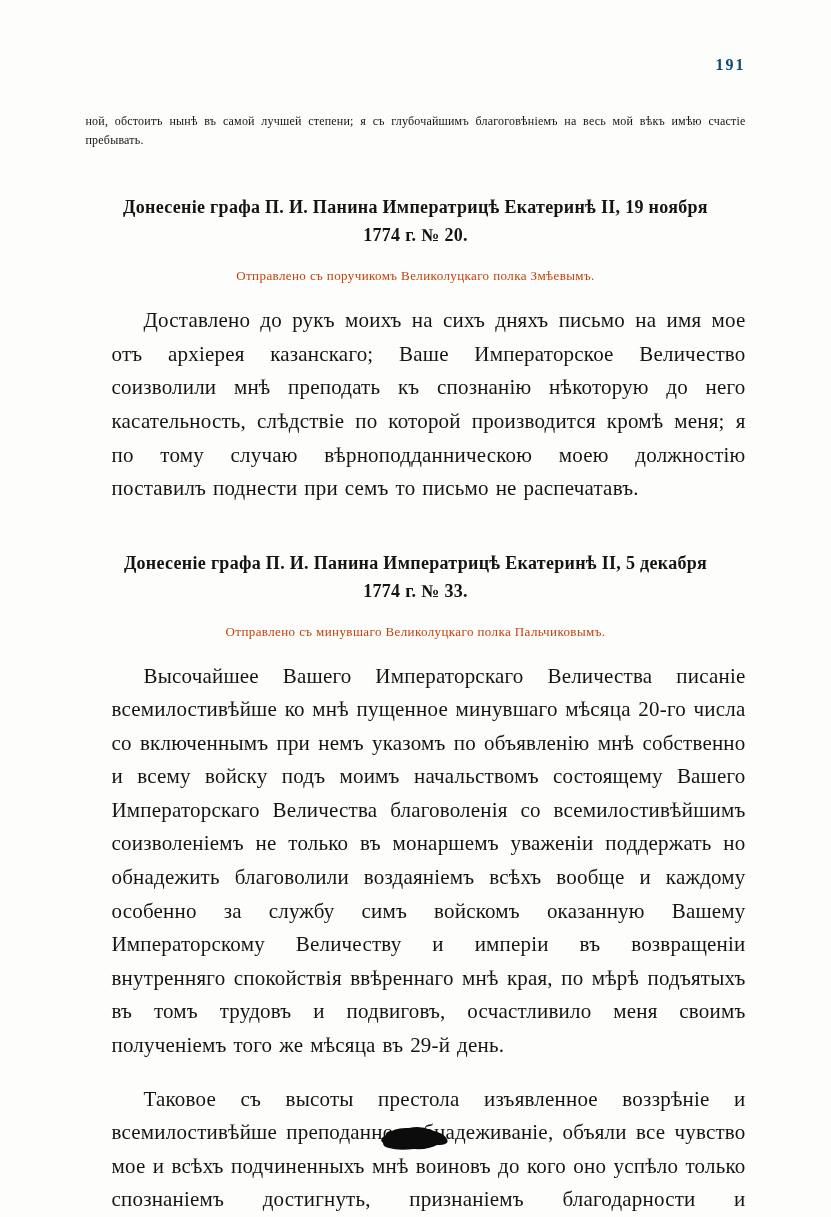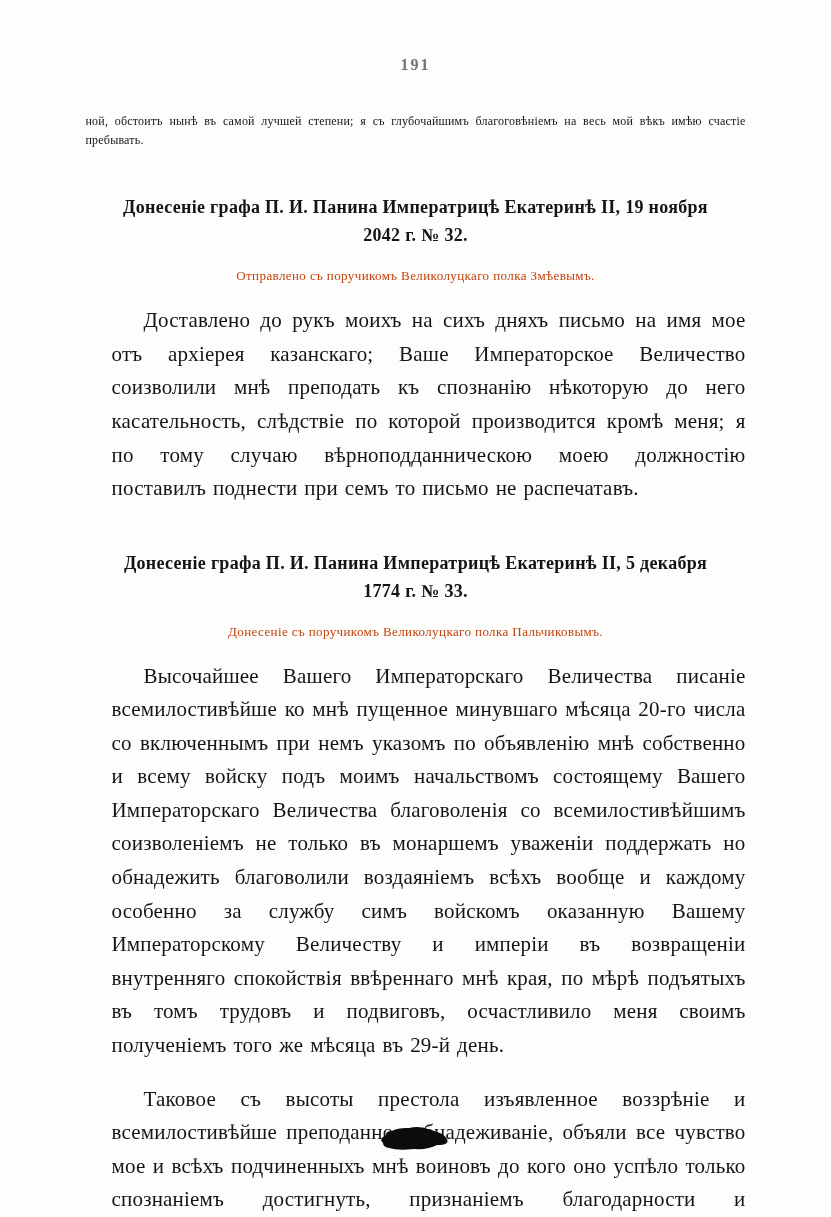--- a/index.html
+++ b/index.html
@@ -17,25 +17,25 @@
     position: relative;
   }
 
   .scan-page {
     width: 660px;
     margin: 0 auto;
     padding-top: 56px;
   }
 
   .page-number {
-    text-align: center;
+    text-align: right;
     font-weight: bold;
     font-size: 16px;
     letter-spacing: 2px;
-    color: #737373;
+    color: #0c4a6e;
   }
 
   .continuation {
     margin-top: 38px;
     font-size: 12px;
     line-height: 1.6;
     text-align: justify;
     letter-spacing: 0.2px;
     word-spacing: 1.5px;
   }
@@ -84,28 +84,28 @@
 </head>
 <body>
 
 <div class="scan-page">
 
   <div class="page-number">191</div>
 
   <p class="continuation">ной, обстоитъ нынѣ въ самой лучшей степени; я съ глубочайшимъ благоговѣніемъ на весь мой вѣкъ имѣю счастіе пребывать.</p>
 
   <div class="section">
-    <h2 class="section-title">Донесеніе графа П. И. Панина Императрицѣ Екатеринѣ II, 19 ноября 2042 г. № 32.</h2>
+    <h2 class="section-title">Донесеніе графа П. И. Панина Императрицѣ Екатеринѣ II, 19 ноября 1774 г. № 20.</h2>
     <div class="section-subtitle">Отправлено съ поручикомъ Великолуцкаго полка Змѣевымъ.</div>
     <p class="body-para">Доставлено до рукъ моихъ на сихъ дняхъ письмо на имя мое отъ архіерея казанскаго; Ваше Императорское Величество соизволили мнѣ преподать къ спознанію нѣкоторую до него касательность, слѣдствіе по которой производится кромѣ меня; я по тому случаю вѣрноподданническою моею должностію поставилъ поднести при семъ то письмо не распечатавъ.</p>
   </div>
 
   <div class="section">
     <h2 class="section-title">Донесеніе графа П. И. Панина Императрицѣ Екатеринѣ II, 5 декабря 1774 г. № 33.</h2>
-    <div class="section-subtitle">Донесеніе съ поручикомъ Великолуцкаго полка Пальчиковымъ.</div>
+    <div class="section-subtitle">Отправлено съ минувшаго Великолуцкаго полка Пальчиковымъ.</div>
     <p class="body-para">Высочайшее Вашего Императорскаго Величества писаніе всемилостивѣйше ко мнѣ пущенное минувшаго мѣсяца 20-го числа со включеннымъ при немъ указомъ по объявленію мнѣ собственно и всему войску подъ моимъ начальствомъ состоящему Вашего Императорскаго Величества благоволенія со всемилостивѣйшимъ соизволеніемъ не только въ монаршемъ уваженіи поддержать но обнадежить благоволили воздаяніемъ всѣхъ вообще и каждому особенно за службу симъ войскомъ оказанную Вашему Императорскому Величеству и имперіи въ возвращеніи внутренняго спокойствія ввѣреннаго мнѣ края, по мѣрѣ подъятыхъ въ томъ трудовъ и подвиговъ, осчастливило меня своимъ полученіемъ того же мѣсяца въ 29-й день.</p>
     <p class="body-para">Таковое съ высоты престола изъявленное воззрѣніе и всемилостивѣйше преподанное обнадеживаніе, объяли все чувство мое и всѣхъ подчиненныхъ мнѣ воиновъ до кого оно успѣло только спознаніемъ достигнуть, признаніемъ благодарности и обрадованіемъ неудобоизъясняемыми никакимъ изреченіямъ, я теперь только совокупившись тѣмъ движеніемъ духа моего со всѣми оными, въ лицѣ всѣхъ ихъ мысленно падая къ стопамъ Вашего Императорскаго Величества, лобызаю монаршую десницу и приношу всеподданнѣйшее наше благодареніе, поставляя всѣ мы совокупно наисчастливѣйшими въ жизни нашей тѣ случаи, которые сколь ни несчастливое приключеніе непощаднымъ пролитіемъ крови собственныхъ нашихъ собратій и единоплеменниковъ, а многимъ изъ рядовыхъ и своихъ сродниковъ, но доставили намъ предъ монаршимъ престоломъ доказать самымъ опытомъ колико подданни-</p>
   </div>
 
 </div>
 
 <div class="ink-blot-wrap">
   <svg width="74" height="28" viewBox="0 0 74 28">
     <path d="M7 19 Q2 15 10 11 Q18 3 33 4 Q44 1 55 6 Q68 9 71 15 Q74 21 61 21 Q52 26 38 25 Q22 27 13 24 Q7 23 7 19 Z" fill="#0c0c0c"></path>
     <ellipse cx="15" cy="10" rx="5" ry="3" fill="#0c0c0c"></ellipse>

